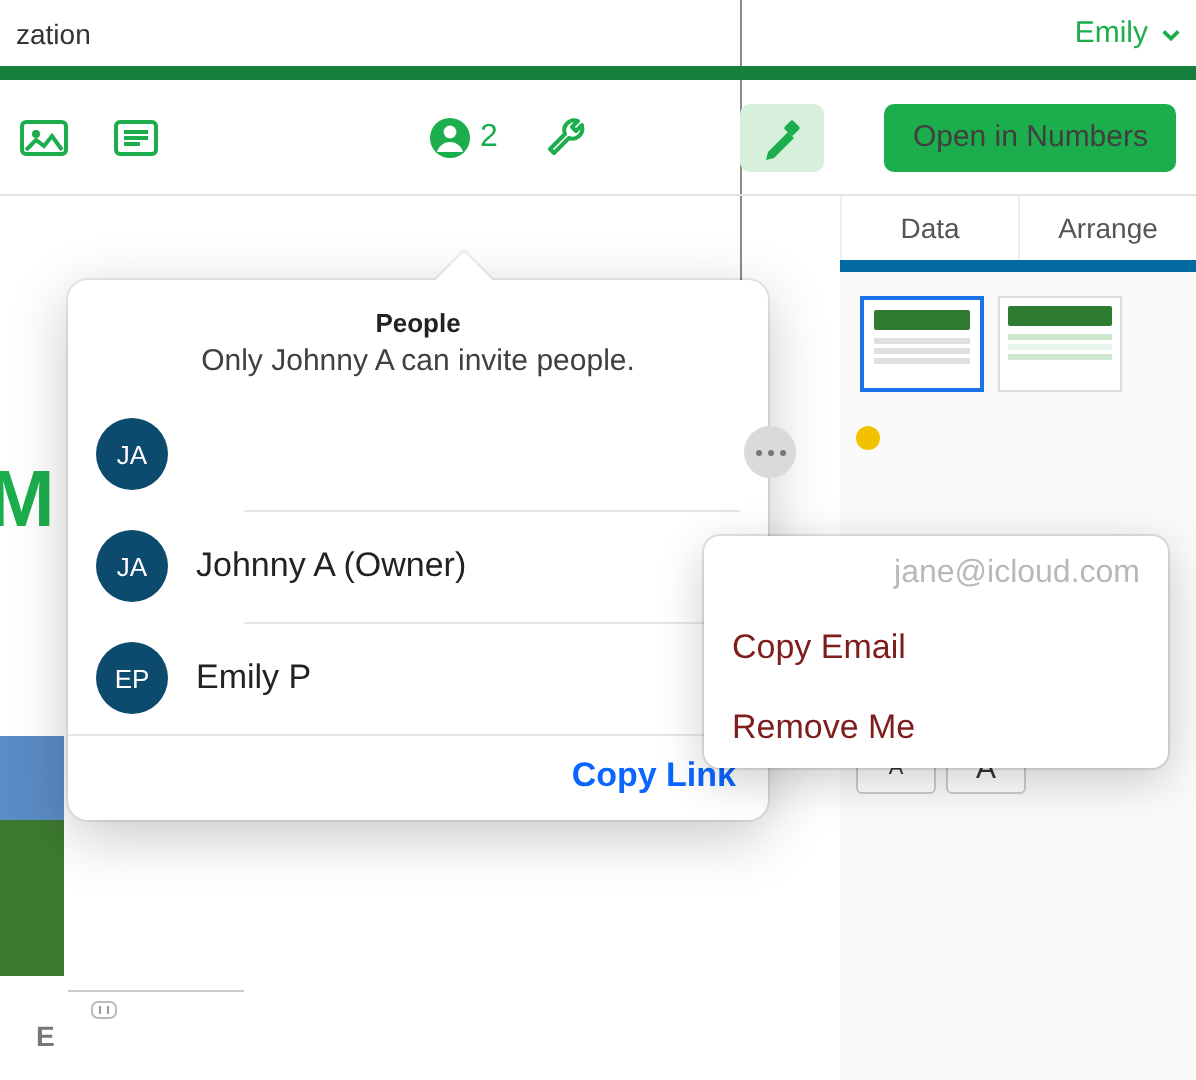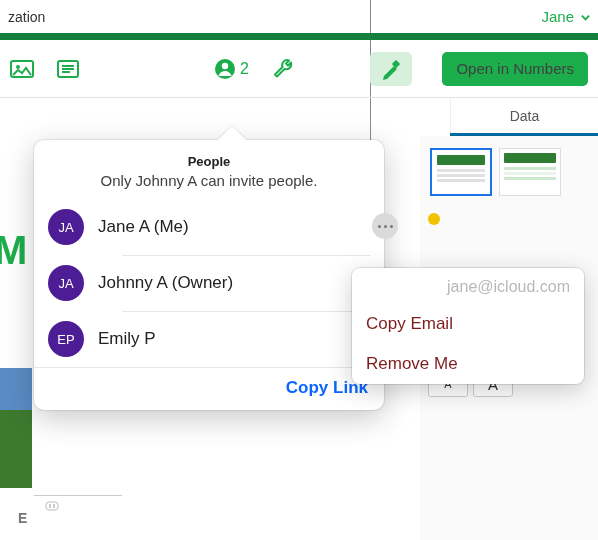--- a/index.html
+++ b/index.html
@@ -76,24 +76,24 @@
     padding: 0 14px;
     display:flex; align-items:center;
     margin-left:8px;
     white-space:nowrap;
   }
 
   
   .right-tabs {
     position:absolute;
     top:98px; right:0;
-    width:148px;
+    width:178px;
     height:38px;
     display:flex;
-    border-bottom:3px solid #0369a1;
+    border-bottom:6px solid #0369a1;
     font-size:14px;
   }
   .right-tabs .tab {
     flex:1;
     display:flex; align-items:center; justify-content:center;
     border-left:1px solid #eee;
     color:#555;
   }
   .panel {
     position:absolute;
@@ -226,21 +226,21 @@
   }
   .person + .person { }
   .person .sep {
     position:absolute;
     left:88px; right:14px; top:0;
     border-top:1px solid #e6e6e6;
   }
   .avatar {
     width:36px; height:36px;
     border-radius:50%;
-    background:#4c1d95;
+    background:#0c4a6e;
     color:#fff;
     font-size:13px;
     font-weight:500;
     display:flex; align-items:center; justify-content:center;
     flex-shrink:0;
   }
   .pname {
     font-size:17px;
     color:#222;
   }
@@ -301,21 +301,21 @@
   .green { color:#1CAE4C; }
 </style>
 </head>
 <body>
 
 <div class="callout"></div>
 
 <div class="titlebar">
   <span class="title-frag">zation</span>
   <div class="user-name green">
-    <span>Jane</span>
+    <span>Emily</span>
     <span class="chev">
       <svg width="11" height="11" viewBox="0 0 12 12">
           <path d="M2 4l4 4 4-4" fill="none" stroke="#1CAE4C" stroke-width="2"></path>
         </svg>
     </span>
   </div>
 </div>
 
 <div class="toolbar">
   <div class="tool-ico">
@@ -354,20 +354,21 @@
         <rect x="13" y="3" width="6" height="6" rx="1" transform="rotate(45 16 6)" fill="#1CAE4C"></rect>
       </svg>
   </div>
   <div class="open-btn">
     <span>Open in Numbers</span>
   </div>
 </div>
 
 <div class="right-tabs">
   <div class="tab">Data</div>
+  <div class="tab">Arrange</div>
 </div>
 
 <div class="panel">
   <div>
     <div class="thumb sel">
       <div class="hdr"></div><div class="row"></div><div class="row"></div><div class="row"></div>
     </div>
     <div class="thumb">
       <div class="hdr" style="background:#2e7d32"></div>
       <div class="row" style="background:#cde8cf"></div>
@@ -427,21 +428,20 @@
 </div>
 
 <div class="popover">
   <div class="pop-head">
     <h3>People</h3>
     <p>Only Johnny A can invite people.</p>
   </div>
   <div class="people">
     <div class="person">
       <div class="avatar">JA</div>
-      <div class="pname">Jane A (Me)</div>
       <div class="more-btn">
         <span></span>
           <span></span>
           <span></span>
       </div>
     </div>
     <div class="person">
       <div class="sep"></div>
       <div class="avatar">JA</div>
       <div class="pname">Johnny A (Owner)</div>

